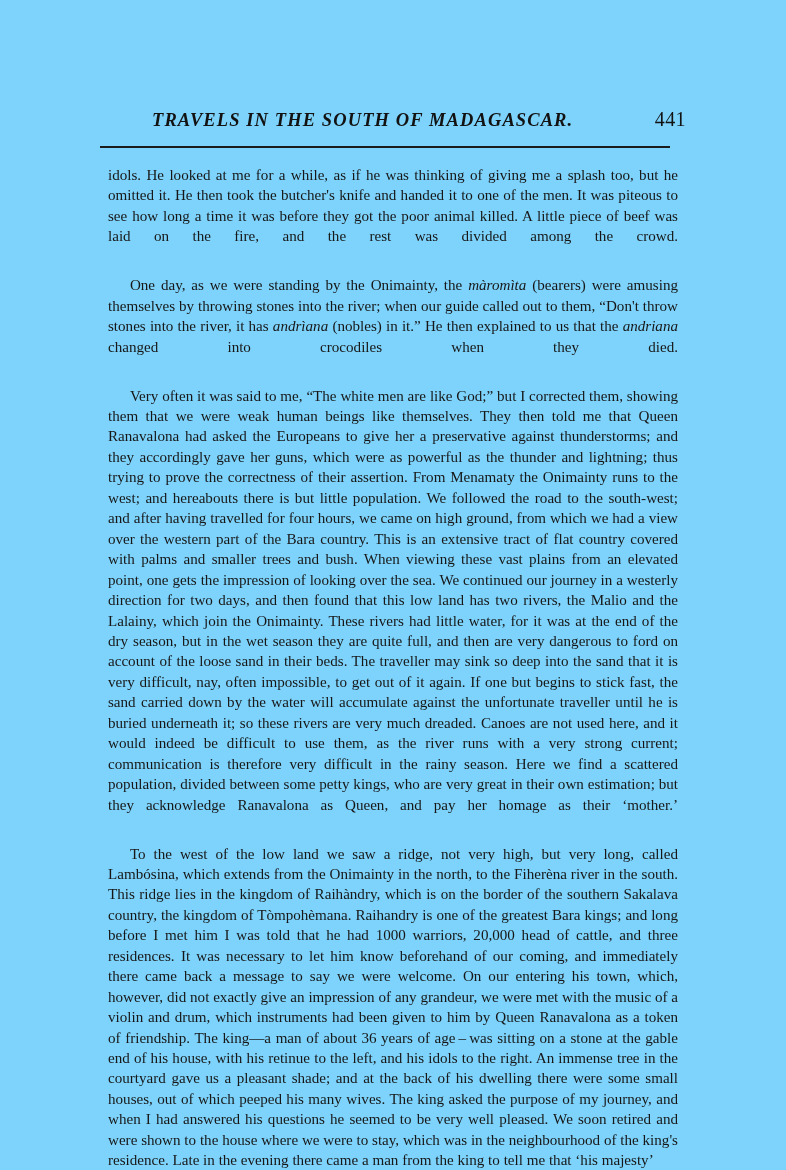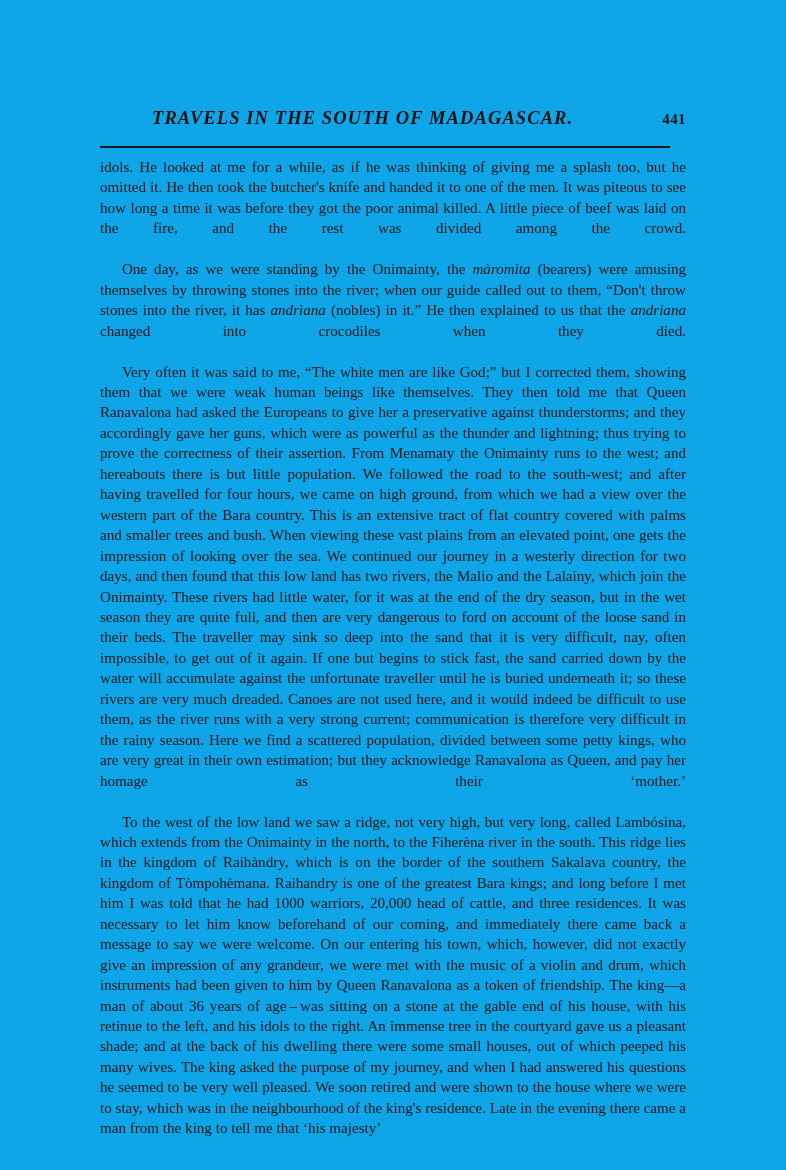--- a/index.html
+++ b/index.html
@@ -15,21 +15,21 @@
     overflow: hidden;
     font-family: "Liberation Serif", "DejaVu Serif", serif;
     color: #1a1a1a;
     -webkit-font-smoothing: antialiased;
   }
 
   
   .page {
     position: absolute;
     inset: 0;
-    background: #0ea5e9;
+    background: #7dd3fc;
   }
 
   
   .runhead {
     position: absolute;
     left: 100px;
     top: 108px;
     width: 586px;
     height: 30px;
     display: flex;
@@ -39,22 +39,22 @@
   .runhead-title {
     font-style: italic;
     font-weight: 700;
     font-size: 18.5px;
     letter-spacing: 1.1px;
     white-space: nowrap;
     color: #121212;
     margin-left: 52px;
   }
   .runhead-folio {
-    font-size: 15px;
-    font-weight: 700;
+    font-size: 20px;
+    font-weight: 400;
     letter-spacing: 0.4px;
     color: #121212;
     font-family: "Liberation Serif", "DejaVu Serif", serif;
   }
 
   .rule {
     position: absolute;
     left: 100px;
     top: 146px;
     width: 570px;
@@ -69,21 +69,21 @@
     top: 157px;
     width: 586px;
     font-size: 15.1px;
     line-height: 20.45px;
     text-align: justify;
     text-justify: inter-word;
     color: #171717;
     hyphens: none;
   }
   .textblock p {
-    margin: 0;
+    margin: 8px;
     text-indent: 0;
   }
   .textblock p.indent {
     text-indent: 1.45em;
   }
   .textblock p + p {
     margin-top: 0;
   }
   
   .textblock p::after {

